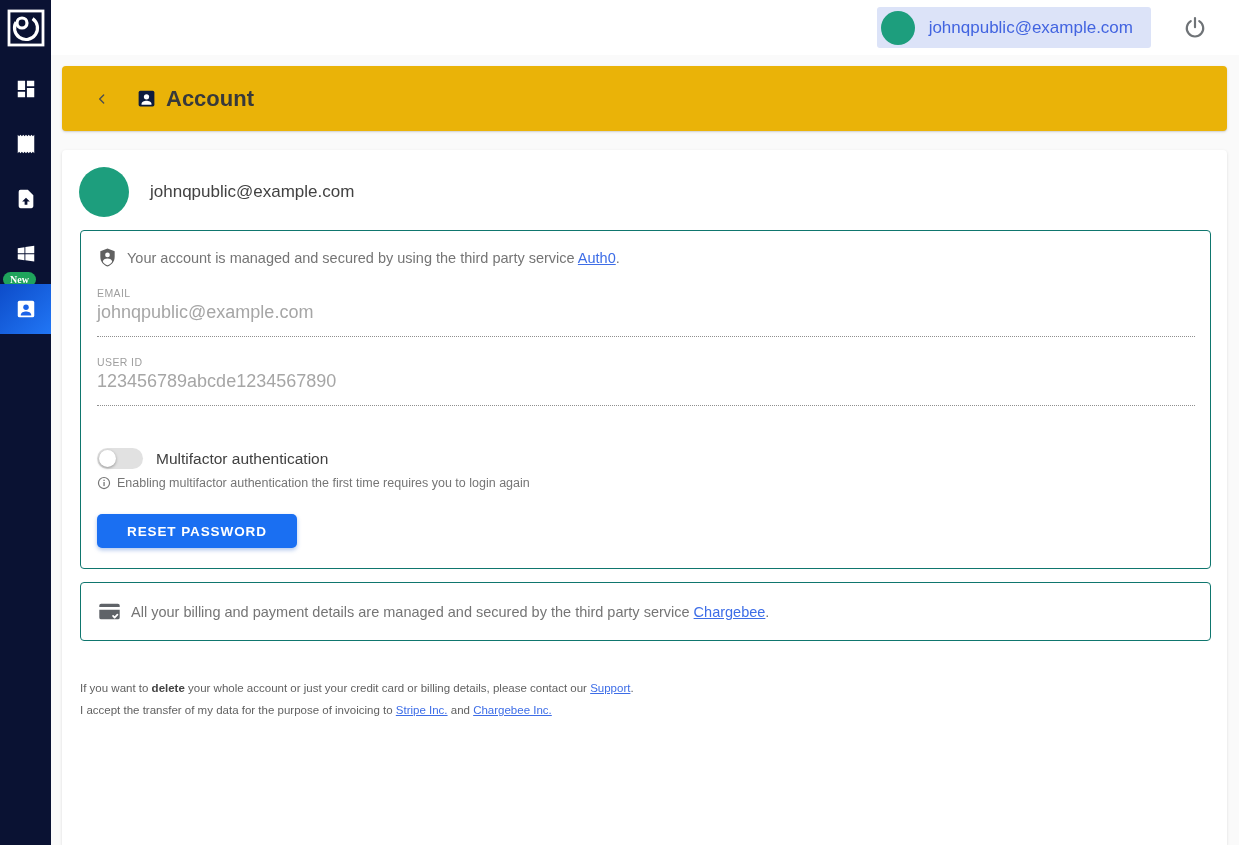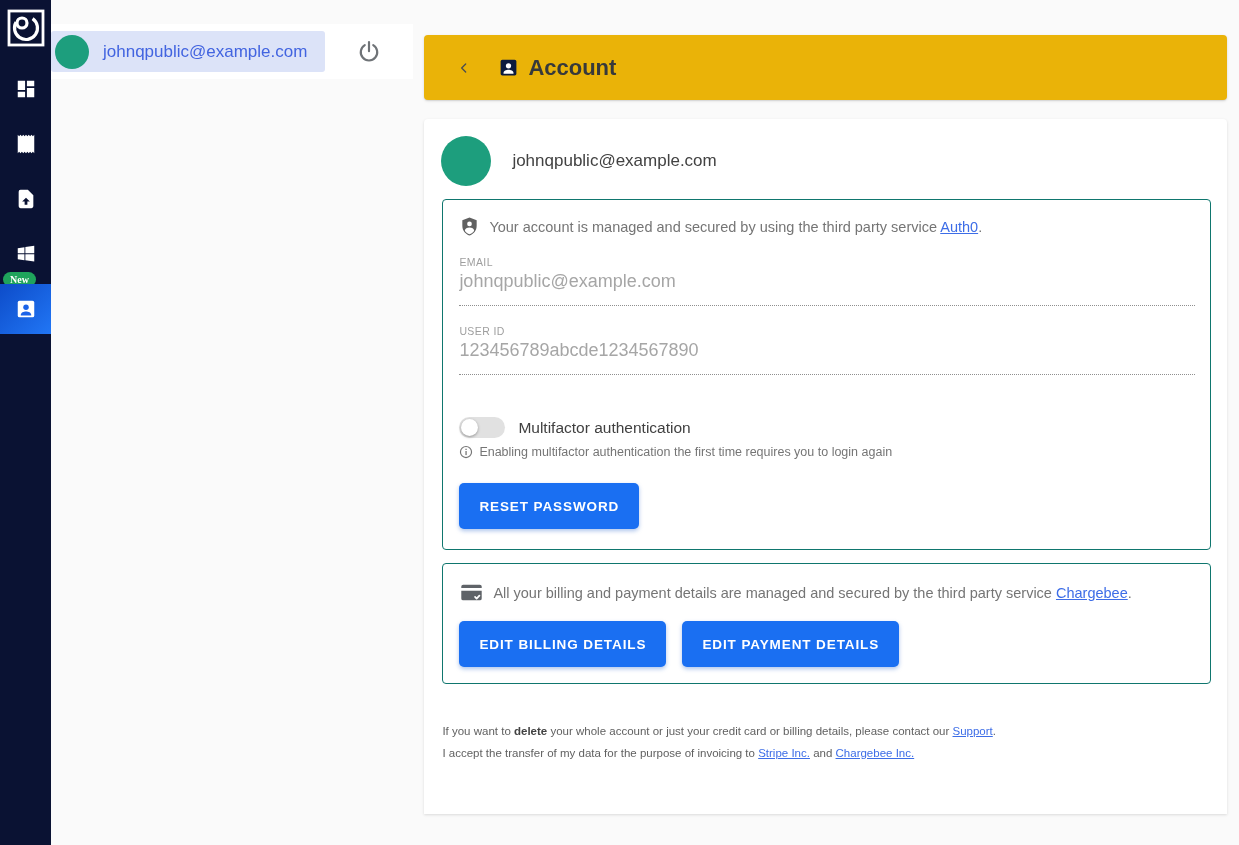--- a/index.html
+++ b/index.html
@@ -26,21 +26,21 @@
     height:50px; margin-top:3px;
     background:linear-gradient(135deg,#0d4cc9 0%, #2176f5 100%);
   }
   .new-badge {
     position:absolute; left:3px; bottom:-6px;
     background:#1fa45c; color:#fff; font-size:10px; font-weight:bold;
     padding:2px 7px; border-radius:9px; line-height:11px;
   }
 
   
-  .main-col { flex:1; display:flex; flex-direction:row;margin-top:24px; }
+  .main-col { flex:1; display:flex; flex-direction:column; }
 
   .topbar {
     height:55px; background:#fff;
     display:flex; align-items:center; justify-content:flex-end;
     padding-right:30px; gap:30px; flex-shrink:0;
   }
   .user-chip {
     height:41px; background:#dce3f8; border-radius:3px;
     display:flex; align-items:center; padding:0 18px 0 4px; cursor:pointer;
   }
@@ -91,21 +91,21 @@
   }
   .toggle-knob {
     position:absolute; left:2px; top:2px; width:17px; height:17px;
     border-radius:50%; background:#fff; box-shadow:0 1px 3px rgba(0,0,0,.35);
   }
   .mfa-label { margin-left:13px; font-size:15.5px; color:#404040; }
   .mfa-hint { margin-top:7px; display:flex; align-items:center; gap:6px; font-size:12.5px; color:#757575; }
 
   .btn {
     background:#1a6ff2; color:#fff; border:none; border-radius:5px;
-    height:46px; padding:0 20px; font-family:"Liberation Sans", sans-serif;
+    height:34px; padding:0 30px; font-family:"Liberation Sans", sans-serif;
     font-size:13.5px; font-weight:bold; letter-spacing:.9px; cursor:pointer;
     box-shadow:0 2px 4px rgba(23,90,200,.35);
   }
   .reset-wrap { margin-top:24px; }
   .billing-buttons { margin-top:16px; display:flex; gap:16px; }
 
   .legal { margin:36px 18px 0; font-size:11.5px; color:#616161; line-height:22px; }
   .legal a { color:#3d6de7; }
   .legal b { color:#424242; }
 </style>
@@ -237,24 +237,20 @@
       </section>
 
       <section class="inner-box billing">
         <div class="notice-row">
           <svg width="25" height="25" viewBox="0 0 24 24">
             <path fill="#5f6368" fill-rule="evenodd" d="M20 4.5H4a1.8 1.8 0 0 0-1.8 1.8v11.4A1.8 1.8 0 0 0 4 19.5h16a1.8 1.8 0 0 0 1.8-1.8V6.3A1.8 1.8 0 0 0 20 4.5zM2.2 7.6h19.6v2.6H2.2V7.6z"></path>
             <path d="M15.4 16.3l1.5 1.5 2.7-2.8" stroke="#fff" stroke-width="1.7" fill="none" stroke-linecap="round" stroke-linejoin="round"></path>
           </svg>
           <span class="txt"><span>All your billing and payment details are managed and secured by the third party service </span><a href="#">Chargebee</a><span>.</span></span>
         </div>
-        <div class="billing-buttons">
-          <button class="btn">EDIT BILLING DETAILS</button>
-          <button class="btn">EDIT PAYMENT DETAILS</button>
-        </div>
       </section>
 
       <div class="legal">
         <div><span>If you want to </span><b>delete</b><span> your whole account or just your credit card or billing details, please contact our </span><a href="#">Support</a><span>.</span></div>
         <div><span>I accept the transfer of my data for the purpose of invoicing to </span><a href="#">Stripe Inc.</a><span> and </span><a href="#">Chargebee Inc.</a></div>
       </div>
 
     </div>
   </main>
 </div>

